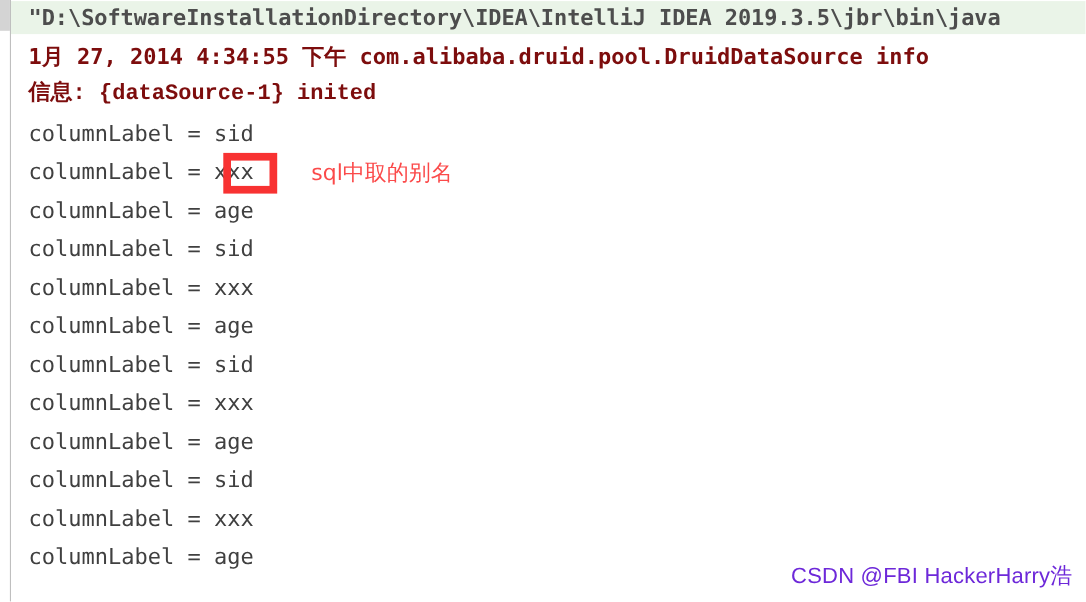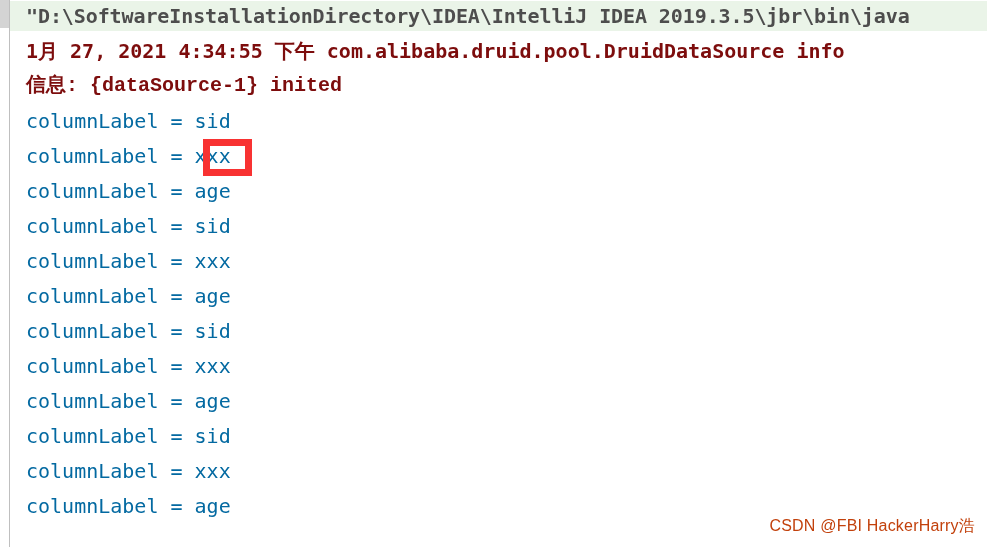--- a/index.html
+++ b/index.html
@@ -61,21 +61,21 @@
     width: 977px;
     letter-spacing: -0.1px;
   }
 
   .line-log {
     color: #7d0d0d;
     font-weight: bold;
   }
 
   .line-out {
-    color: #0369a1;
+    color: #404040;
   }
 
   
   #alias-highlight-box {
     position: absolute;
     left: 203px;
     top: 139px;
     width: 49px;
     height: 37px;
     border: 7px solid #f83232;
@@ -94,52 +94,53 @@
     white-space: pre;
     line-height: 28px;
   }
 
   
   #watermark {
     position: absolute;
     right: 12px;
     bottom: 10px;
     font-family: "Liberation Sans", "DejaVu Sans", sans-serif;
-    font-size: 16px;
-    color: #c2410c;
+    font-size: 20px;
+    color: #6d28d9;
     white-space: pre;
     letter-spacing: 0.2px;
   }
 </style>
 </head>
 <body>
 
 <div id="console-root">
 
   <div id="gutter-block"></div>
   <div id="gutter-line"></div>
 
   <div id="console-lines">
 
     <div class="console-line line-cmd" style="top:1px;">"D:\SoftwareInstallationDirectory\IDEA\IntelliJ IDEA 2019.3.5\jbr\bin\java</div>
 
-    <div class="console-line line-log" style="top:36px;">1月 27, 2021 4:34:55 下午 com.alibaba.druid.pool.DruidDataSource info</div>
+    <div class="console-line line-log" style="top:36px;">1月 27, 2014 4:34:55 下午 com.alibaba.druid.pool.DruidDataSource info</div>
     <div class="console-line line-log" style="top:71px;font-family:Liberation Mono, monospace;">信息: {dataSource-1} inited</div>
 
     <div class="console-line line-out" style="top:106px;">columnLabel = sid</div>
     <div class="console-line line-out" style="top:141px;">columnLabel = xxx</div>
     <div class="console-line line-out" style="top:176px;">columnLabel = age</div>
     <div class="console-line line-out" style="top:211px;">columnLabel = sid</div>
     <div class="console-line line-out" style="top:246px;">columnLabel = xxx</div>
     <div class="console-line line-out" style="top:281px;">columnLabel = age</div>
     <div class="console-line line-out" style="top:316px;">columnLabel = sid</div>
     <div class="console-line line-out" style="top:351px;">columnLabel = xxx</div>
     <div class="console-line line-out" style="top:386px;">columnLabel = age</div>
     <div class="console-line line-out" style="top:421px;">columnLabel = sid</div>
     <div class="console-line line-out" style="top:456px;">columnLabel = xxx</div>
     <div class="console-line line-out" style="top:491px;">columnLabel = age</div>
   </div>
 
   <div id="alias-highlight-box"></div>
+  <div id="alias-note">sql中取的别名</div>
 
   <div id="watermark">CSDN @FBI HackerHarry浩</div>
 
 </div>
 
 </body></html>

